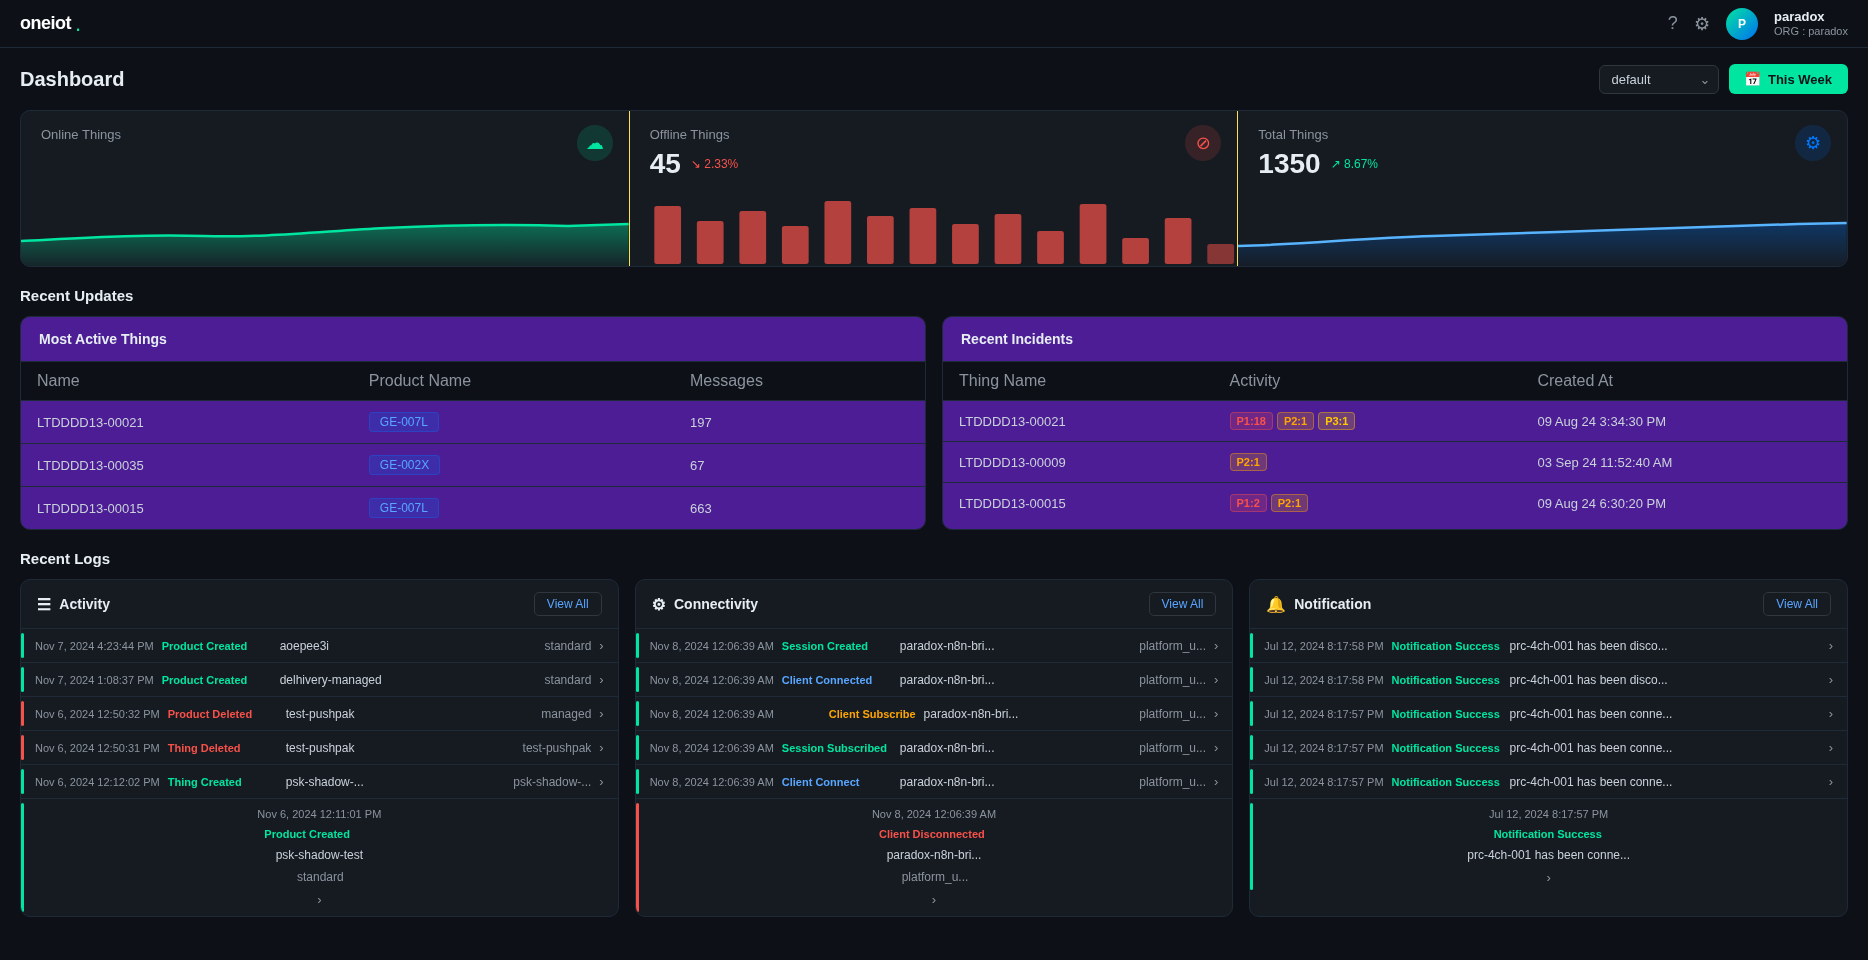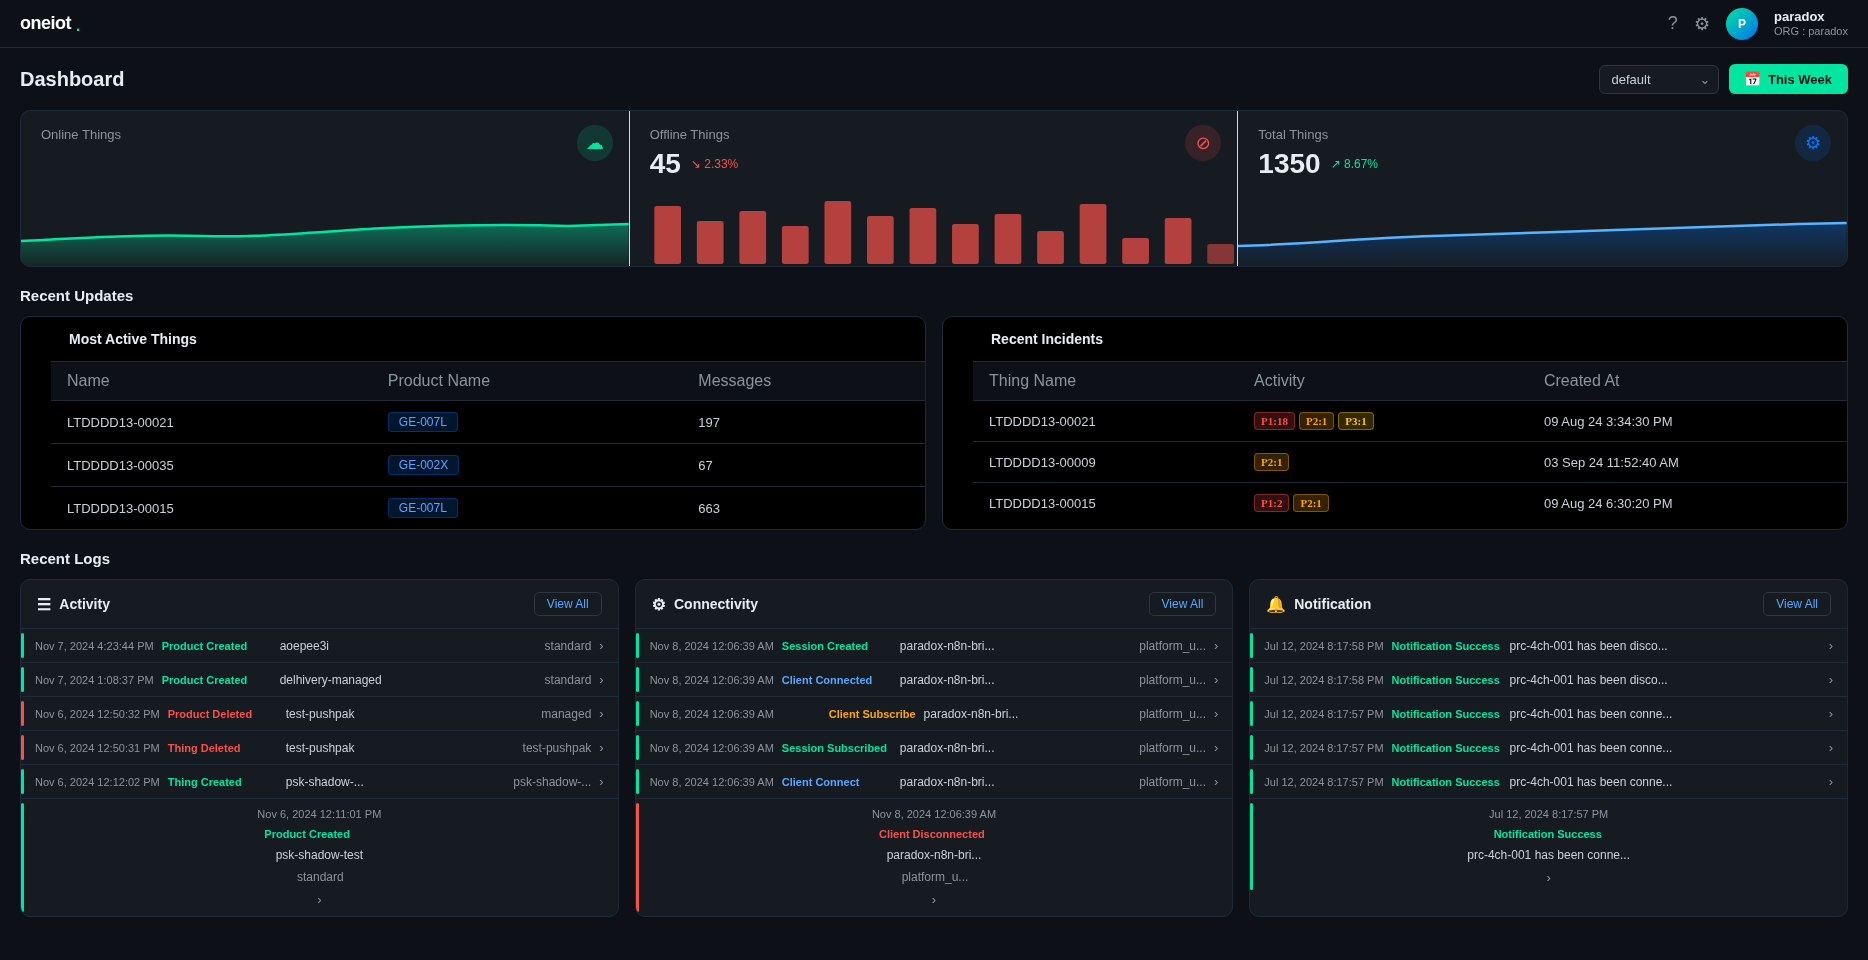--- a/index.html
+++ b/index.html
@@ -212,25 +212,24 @@
     }
 
     
     .recent-updates-grid {
       display: grid;
       grid-template-columns: 1fr 1fr;
       gap: 16px;
       margin-bottom: 20px;
     }
     .panel {
-      background: #000000;
+      background: #4c1d95;
       border: 1px solid #1e2a38;
       border-radius: 10px;
       overflow: hidden;
-      padding-left: 30px;
     }
     .panel-header {
       padding: 14px 18px;
       font-size: 14px;
       font-weight: 600;
       color: #e6edf3;
       border-bottom: 1px solid #1e2a38;
     }
 
     
@@ -266,21 +265,20 @@
     .badge-ge002x { background: rgba(0,120,255,0.18); color: #58a6ff; border: 1px solid rgba(0,120,255,0.3); }
 
     
     .priority-group { display: flex; gap: 4px; align-items: center; }
     .priority-badge {
       display: inline-block;
       padding: 2px 6px;
       border-radius: 4px;
       font-size: 11px;
       font-weight: 600;
-      font-family: Liberation Serif, serif;
     }
     .p1 { background: rgba(248,81,73,0.2); color: #f85149; border: 1px solid rgba(248,81,73,0.4); }
     .p2 { background: rgba(255,165,0,0.2); color: #ffa500; border: 1px solid rgba(255,165,0,0.4); }
     .p3 { background: rgba(255,200,0,0.2); color: #ffc800; border: 1px solid rgba(255,200,0,0.4); }
 
     
     .logs-grid {
       display: grid;
       grid-template-columns: 1fr 1fr 1fr;
       gap: 16px;

